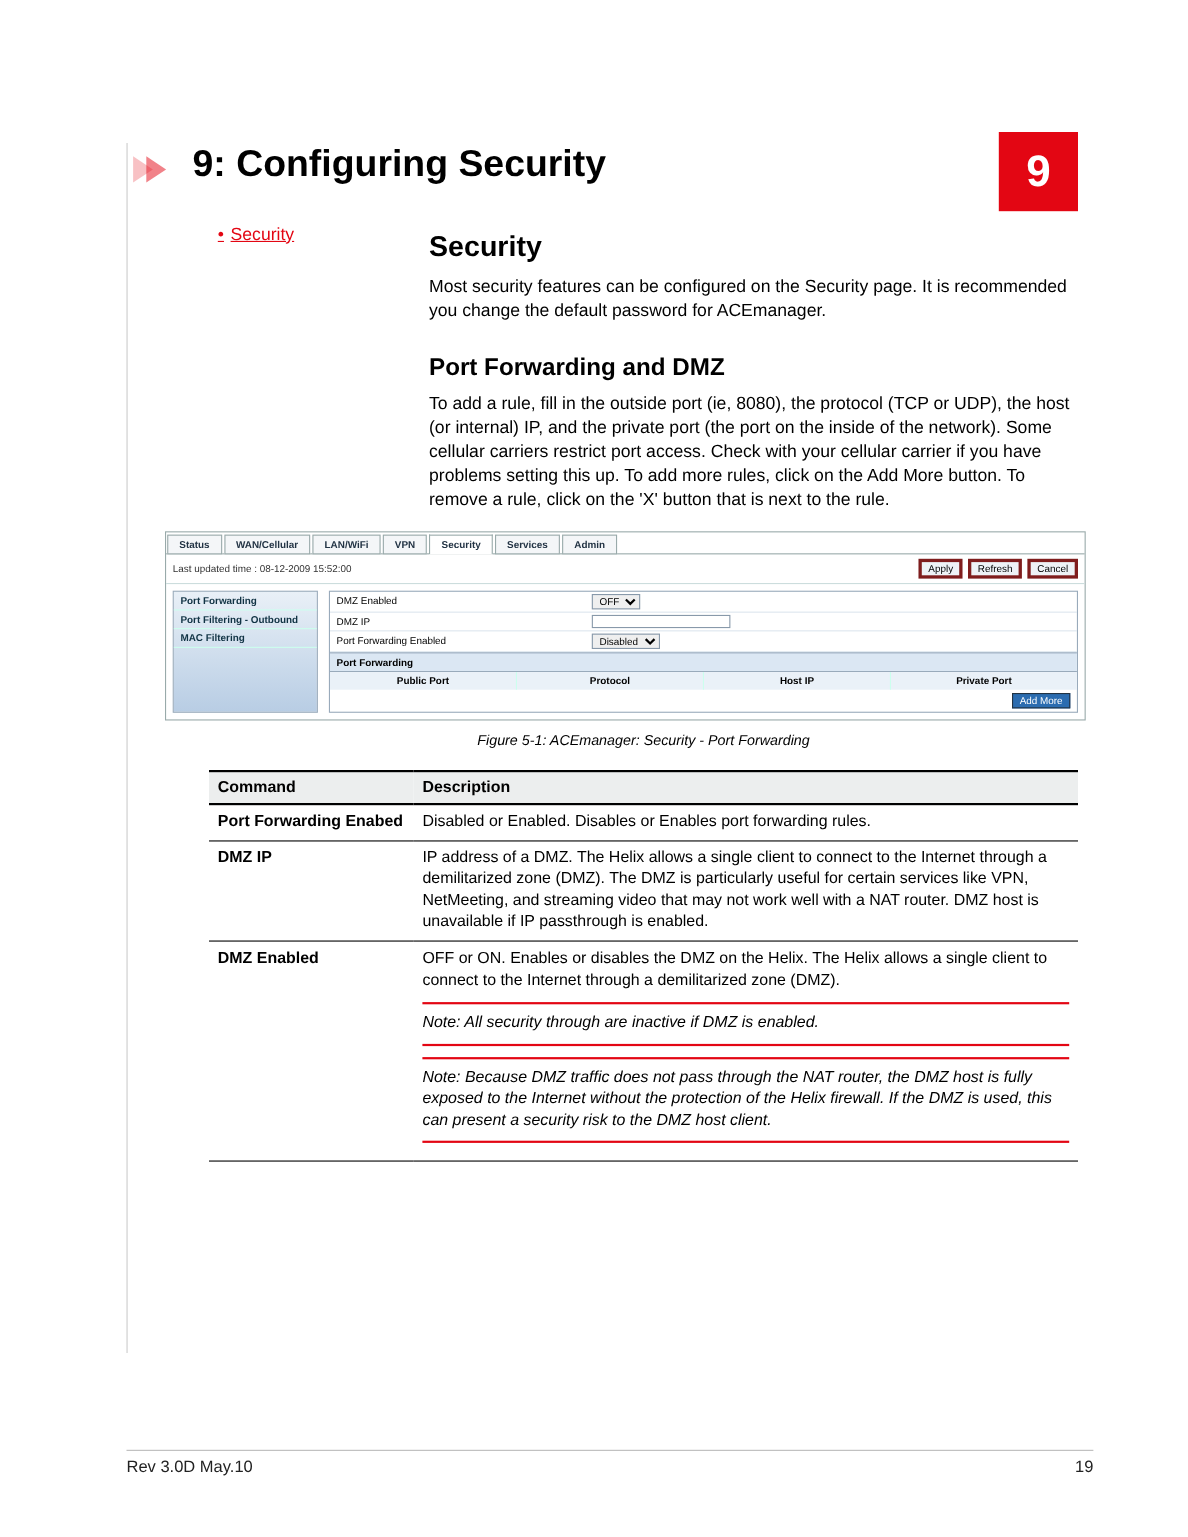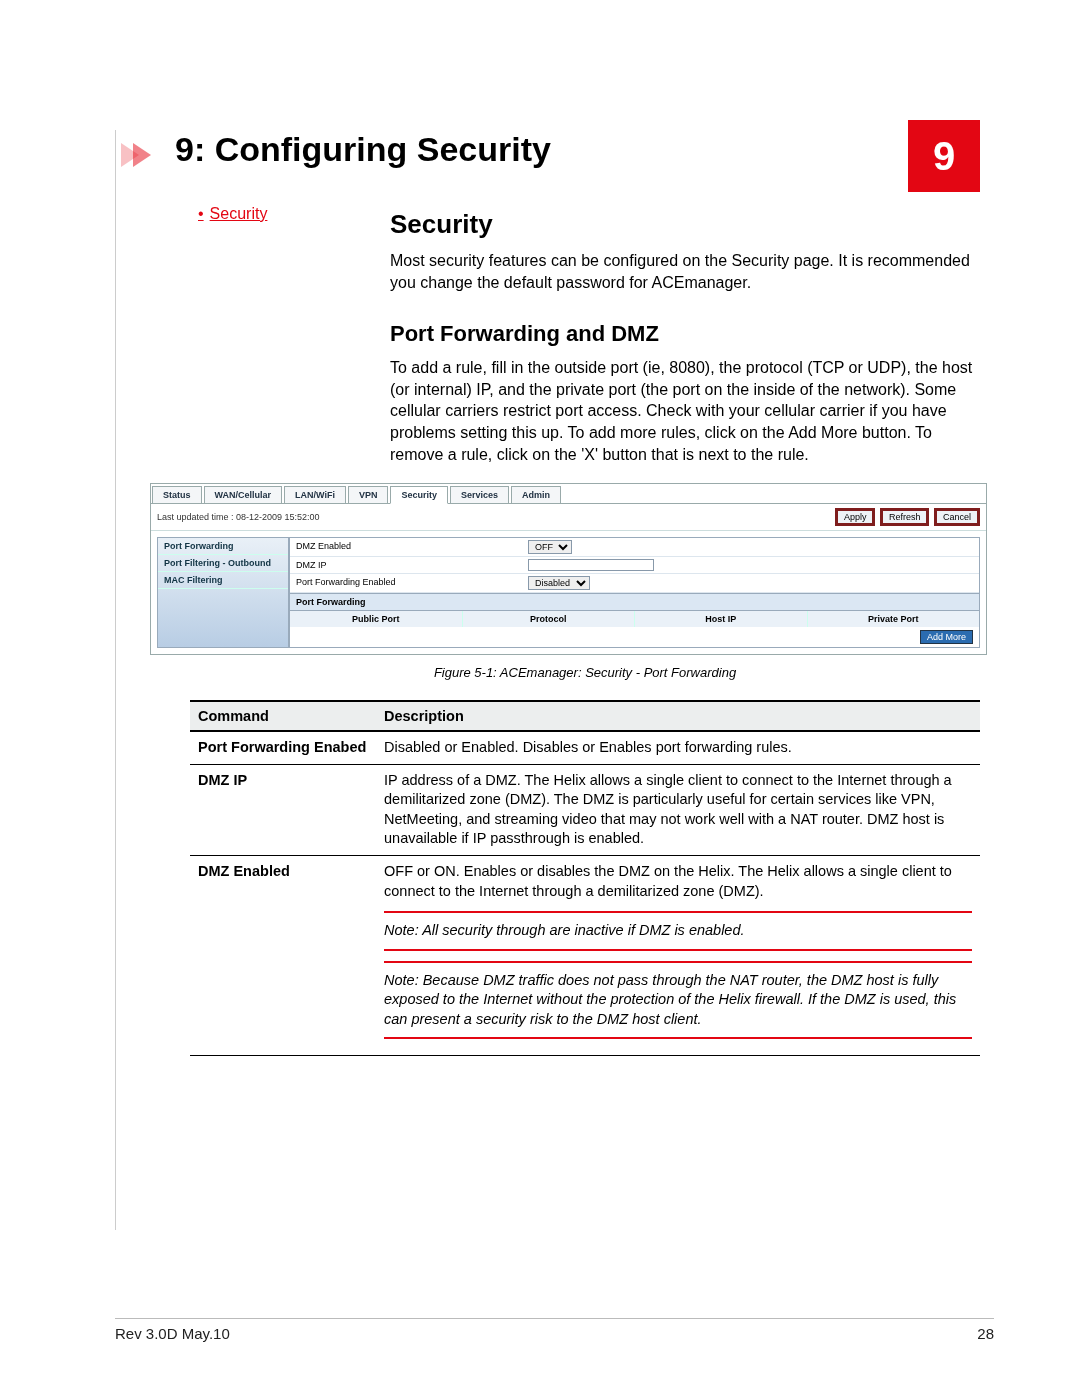--- a/index.html
+++ b/index.html
@@ -133,21 +133,21 @@
   .shot .bar .btns button {
     font-size: 9px;
     padding: 1px 6px;
     margin-left: 2px;
     border: 3px solid #7f1d1d;
     background: #eef2f6;
     cursor: pointer;
   }
   .shot .panel {
     display: flex;
-    gap: 0;
+    gap: 10px;
     padding: 6px;
   }
   .leftnav {
     width: 130px;
     border: 1px solid #9ab;
     background: linear-gradient(#e9f0f7, #b8cde4);
   }
   .leftnav div {
     padding: 3px 6px;
     border-bottom: 1px solid #cfe;
@@ -344,15 +344,15 @@
             <div class="note top-rule">Note: All security through are inactive if DMZ is enabled.</div>
             <div class="note top-rule">Note: Because DMZ traffic does not pass through the NAT router, the DMZ host is fully exposed to the Internet without the protection of the Helix firewall. If the DMZ is used, this can present a security risk to the DMZ host client.</div>
           </td>
         </tr>
       </tbody>
     </table>
   </div>
 
   <div class="footer">
     <span>Rev 3.0D  May.10</span>
-    <span>28</span>
+    <span>19</span>
   </div>
 </div>
 
 </body></html>

